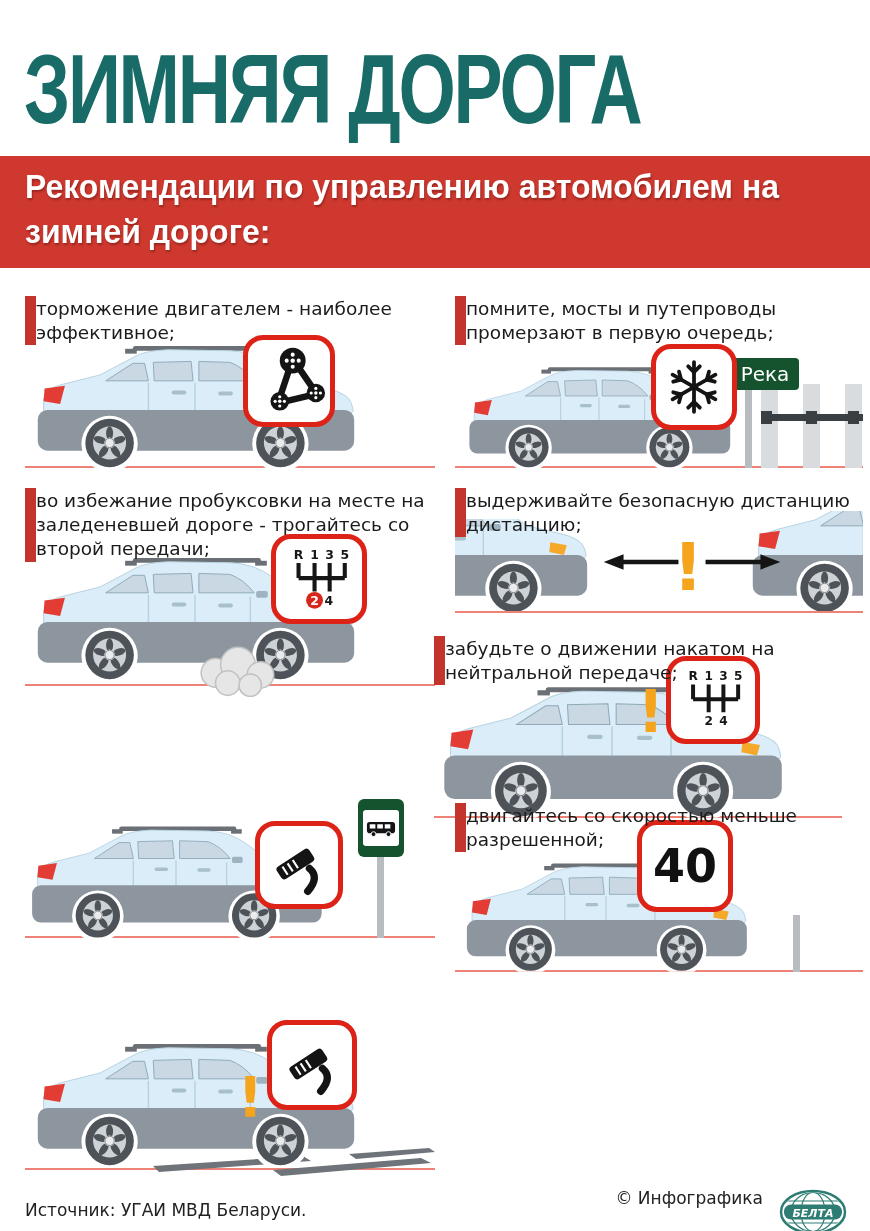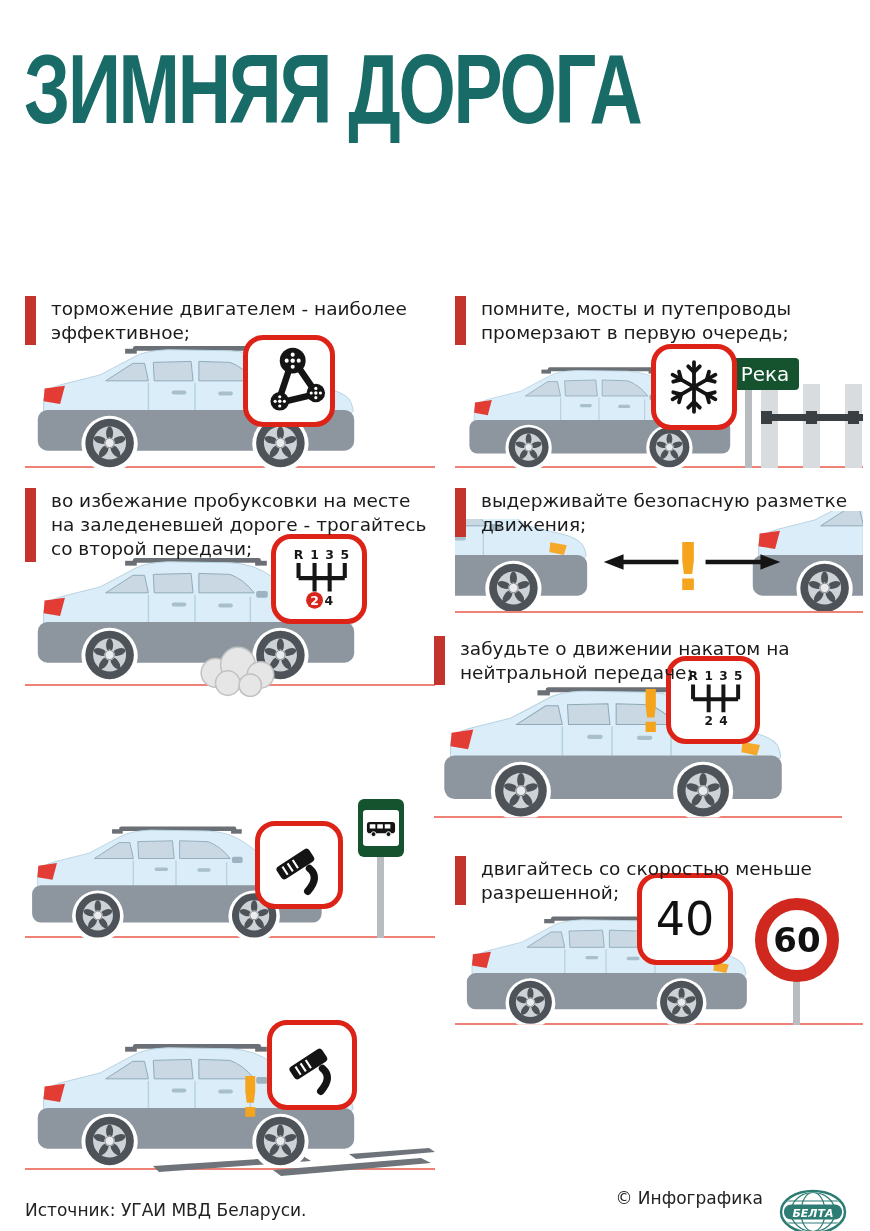--- a/index.html
+++ b/index.html
@@ -11,21 +11,21 @@
   .title{position:absolute;left:24px;top:16px;font-size:97px;font-weight:800;color:#186b66;
          letter-spacing:-3px;white-space:nowrap;transform:scale(.76,1.02);transform-origin:left top;
          font-family:"Liberation Sans",sans-serif}
   .banner{position:absolute;left:0;top:140px;width:870px;height:112px;background:#ce382e}
   .banner .sub{position:absolute;left:25px;top:8px;width:822px;color:#fff;font-size:34px;font-weight:700;
          line-height:1.32;transform:scale(.94,1);transform-origin:left top;
          text-shadow:1px 2px 2px rgba(60,10,5,.35);font-family:"Liberation Sans",sans-serif}
 
   
   .tip{position:absolute;border-bottom:2px solid #ef8276}
-  .tip-head{position:relative;z-index:5;display:flex;gap:15px;align-items:stretch}
+  .tip-head{position:relative;z-index:5;display:flex;align-items:stretch}
   .marker{flex:0 0 11px;background:#c2342c}
   .tip-text{font-size:18.5px;line-height:1.31;padding-top:1px}
   .scene{position:absolute;left:0;right:0;top:0;bottom:0;z-index:1}
   .car-svg{position:absolute}
 
   .icon-box{position:absolute;background:#fff;border:5px solid #dd2317;border-radius:20px;
             width:92px;height:92px;display:flex;align-items:center;justify-content:center;z-index:6}
   .gear text{font:bold 14px "DejaVu Sans",sans-serif;fill:#161616}
   .gear .g2w{fill:#fff}
 
@@ -36,21 +36,21 @@
   .sign-blue{position:absolute;background:#14532d;color:#fff;border-radius:4px;z-index:3;
              display:flex;align-items:center;justify-content:center}
   .river-sign{width:68px;height:32px;font-size:20px}
   .bus-sign{width:46px;height:58px;border-radius:6px}
   .bus-inner{width:36px;height:36px;background:#fff;border-radius:3px;display:flex;align-items:center;justify-content:center}
 
   .slab{position:absolute;width:17px;background:#d9dcdf;z-index:1}
   .rail-bar{position:absolute;height:7px;background:#3a3f44;z-index:2}
   .rail-joint{position:absolute;width:11px;height:13px;background:#3a3f44;z-index:3}
 
-  .speed40{font-size:46px;font-weight:400;color:#111}
+  .speed40{font-size:46px;font-weight:700;color:#111}
   .sign60{position:absolute;width:84px;height:84px;border-radius:50%;background:#fff;border:12px solid #d0281f;
           display:flex;align-items:center;justify-content:center;font-size:34px;font-weight:800;color:#111;z-index:4}
 
   .clip{position:absolute;overflow:hidden;bottom:0}
 
   
   .footer-src{position:absolute;left:25px;top:1184px;font-size:17px;color:#222}
   .credit{position:absolute;right:22px;top:1172px;display:flex;gap:15px}
   .credit .ctext{font-size:17px;color:#222}
 </style>
@@ -197,20 +197,23 @@
     <symbol id="arrow" viewBox="0 0 85 20">
       <line x1="83" y1="10" x2="18" y2="10" stroke="#141414" stroke-width="5"></line>
       <polygon points="0,10 22,1.5 22,18.5" fill="#141414"></polygon>
     </symbol>
   </defs>
 </svg>
 
 <div class="page">
 
   <h1 class="title">ЗИМНЯЯ ДОРОГА</h1>
+  <div class="banner">
+    <div class="sub">Рекомендации по управлению автомобилем на зимней дороге:</div>
+  </div>
 
   <section class="tip" style="left:25px;top:280px;width:410px;height:172px">
     <div class="tip-head">
       <div class="marker"></div>
       <p class="tip-text">торможение двигателем - наиболее эффективное;</p>
     </div>
     <div class="scene">
       <svg class="car-svg" style="left:5px;bottom:-2px;width:330px" viewBox="0 0 340 130">
           <use href="#car"></use>
         </svg>
@@ -319,21 +322,21 @@
       <div class="rail-bar" style="left:306px;right:0;top:118px"></div>
       <div class="rail-joint" style="left:306px;top:115px"></div>
       <div class="rail-joint" style="left:351px;top:115px"></div>
       <div class="rail-joint" style="left:393px;top:115px"></div>
     </div>
   </section>
 
   <section class="tip" style="left:455px;top:472px;width:408px;height:125px">
     <div class="tip-head">
       <div class="marker"></div>
-      <p class="tip-text">выдерживайте безопасную разметке движения;</p>
+      <p class="tip-text">выдерживайте безопасную дистанцию дистанцию;</p>
     </div>
     <div class="scene">
       <div class="clip" style="left:0;width:138px;height:92px">
         <svg style="position:absolute;left:-192px;bottom:-2px;width:330px" viewBox="0 0 340 130">
             <use href="#car"></use>
           </svg>
       </div>
       <div class="clip" style="right:0;width:118px;height:100px">
         <svg style="position:absolute;left:0;bottom:-2px;width:330px" viewBox="0 0 340 130">
             <use href="#car"></use>
@@ -370,36 +373,33 @@
           <text x="57" y="16" text-anchor="middle">3</text>
           <text x="74" y="16" text-anchor="middle">5</text>
           <text x="40" y="68" text-anchor="middle">2</text>
           <text x="57" y="68" text-anchor="middle">4</text>
         </svg>
       </div>
       <span class="excl" style="right:178px;bottom:78px;font-size:58px">!</span>
     </div>
   </section>
 
-  <section class="tip" style="left:455px;top:840px;width:408px;height:169px">
+  <section class="tip" style="left:455px;top:787px;width:408px;height:169px">
     <div class="tip-head">
       <div class="marker"></div>
       <p class="tip-text">двигайтесь со скоростью меньше разрешенной;</p>
     </div>
     <div class="scene">
       <svg class="car-svg" style="left:5px;bottom:-2px;width:292px" viewBox="0 0 340 130">
           <use href="#car"></use>
         </svg>
       <div class="icon-box" style="left:182px;bottom:58px;width:96px;height:92px">
         <span class="speed40">40</span>
       </div>
       <div class="post" style="left:338px;top:112px;bottom:-2px"></div>
-      <div class="sign60" style="left:300px;top:42px">
-        <span>60</span>
-      </div>
     </div>
   </section>
 
 
   <p class="footer-src">Источник: УГАИ МВД Беларуси.</p>
   <div class="credit">
     <span class="ctext">© Инфографика</span>
     <svg width="70" height="48" viewBox="0 0 70 48">
       <ellipse cx="35" cy="24" rx="32" ry="21" fill="#fff" stroke="#2e7d74" stroke-width="2.5"></ellipse>
       <clipPath id="lgclip">

